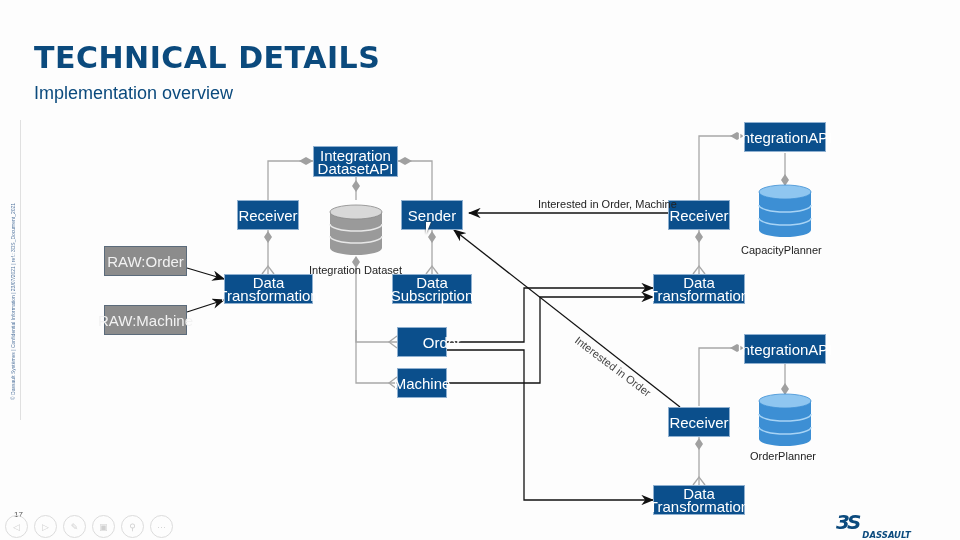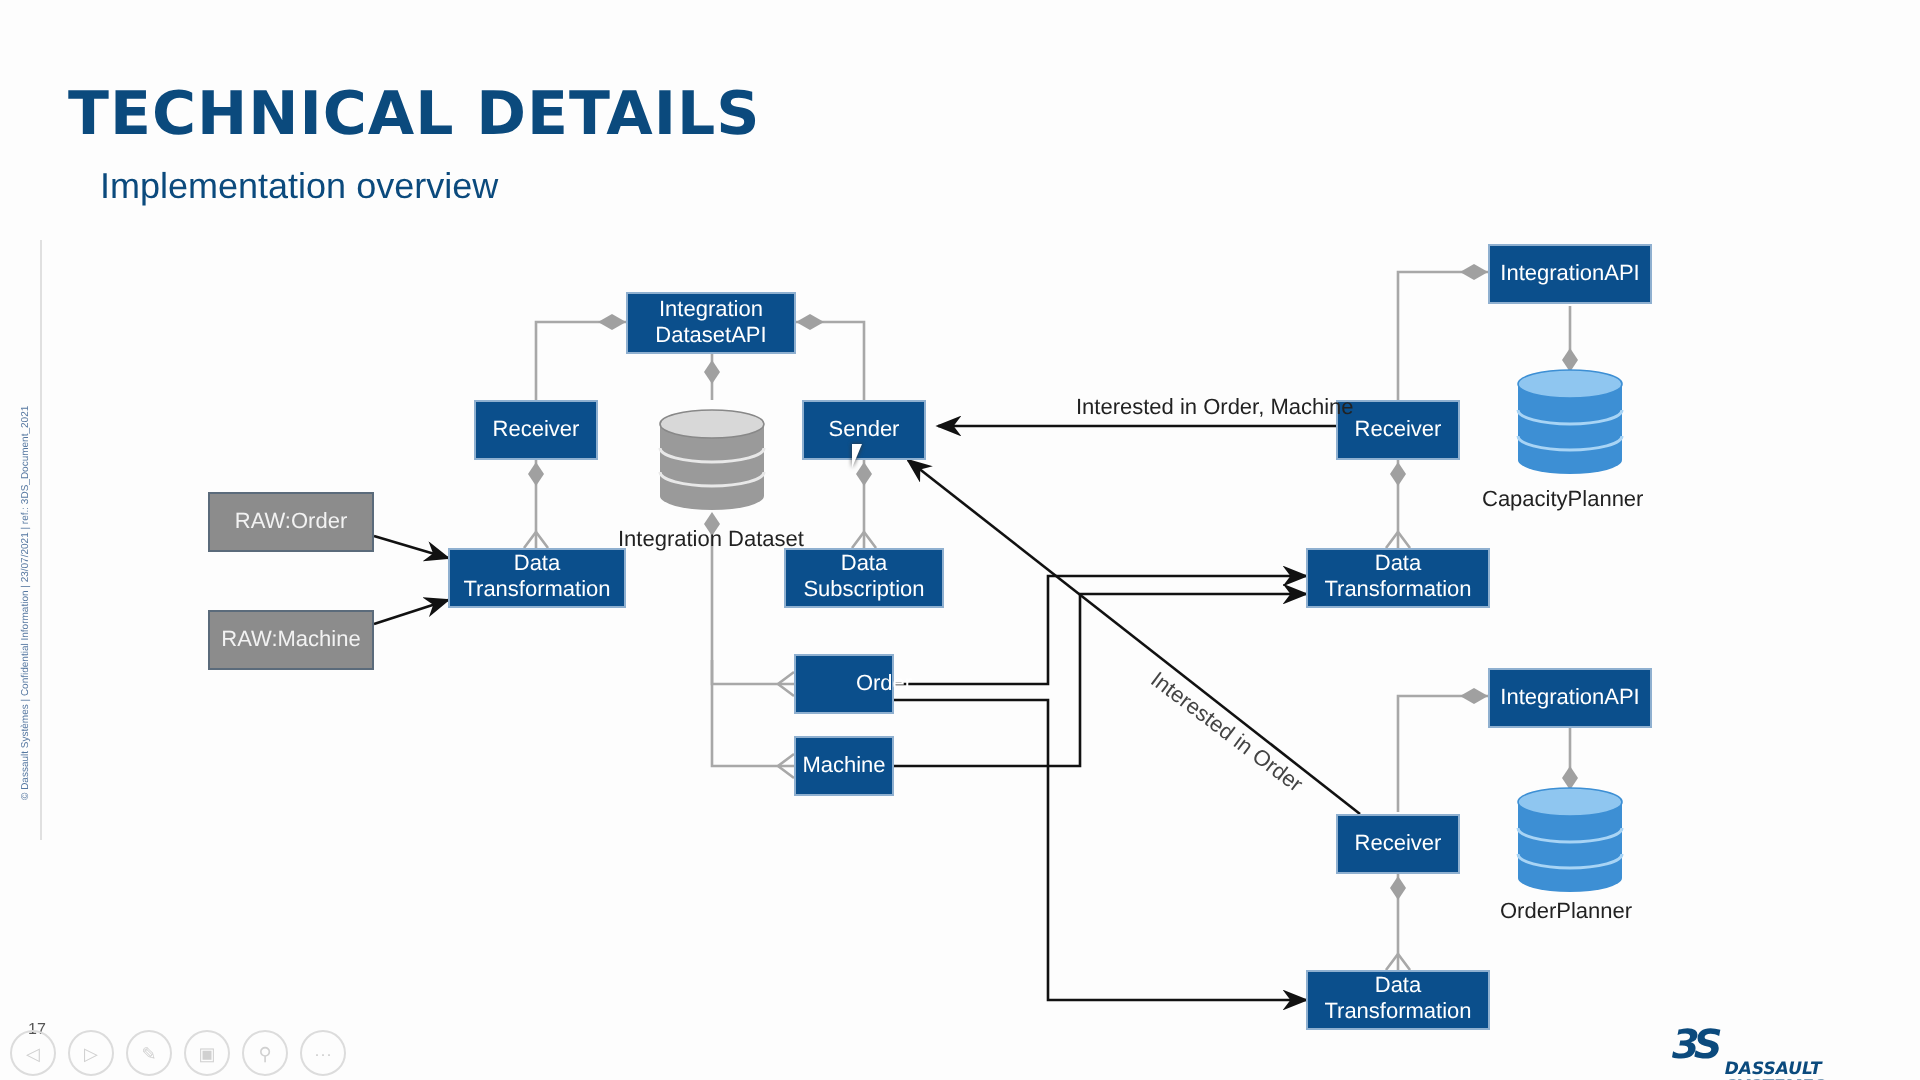--- a/index.html
+++ b/index.html
@@ -1,29 +1,29 @@
 <!DOCTYPE html>
 <html><head>
 <meta charset="utf-8">
 <style>
   html, body { margin: 0; padding: 0; }
   body { width: 960px; height: 540px; background: #f7f7f7; position: relative; overflow: hidden; font-family: "Liberation Sans", sans-serif; }
   .slide { position: absolute; left: 0; top: 0; width: 960px; height: 540px; background: #fdfdfd; }
   .title { position: absolute; left: 34px; top: 40px; font-family: "DejaVu Sans", sans-serif; font-weight: bold; font-size: 30px; color: #0b4a7d; letter-spacing: 0.5px; }
-  .subtitle { position: absolute; left: 34px; top: 83px; font-size: 18px; color: #0b4a7d; margin-left: 16px; }
+  .subtitle { position: absolute; left: 34px; top: 83px; font-size: 18px; color: #0b4a7d; }
   .side-note { position: absolute; left: 10px; top: 400px; transform-origin: left top; transform: rotate(-90deg); font-size: 5px; color: #5577a0; white-space: nowrap; }
   .side-line { position: absolute; left: 20px; top: 120px; width: 1px; height: 300px; background: #e0e0e0; }
   .page-num { position: absolute; left: 14px; top: 510px; font-size: 8px; color: #555; }
   .ctrls { position: absolute; left: 5px; top: 515px; display: flex; gap: 6px; }
   .ctrl { width: 21px; height: 21px; border-radius: 50%; border: 1px solid #dcdcdc; color: #d0d0d0; font-size: 9px; display: flex; align-items: center; justify-content: center; }
   .logo { position: absolute; left: 836px; top: 494px; display: flex; align-items: center; gap: 4px; }
   .logo-mark { font-family: "DejaVu Sans", sans-serif; font-style: italic; font-weight: bold; font-size: 20px; color: #0b4a7d; letter-spacing: -3px; }
   .logo-text { font-family: "DejaVu Sans", sans-serif; font-style: italic; font-weight: bold; font-size: 8.5px; color: #0b4a7d; line-height: 9px; margin-top: 37px; }
   svg.diagram { position: absolute; left: 0; top: 0; }
-  .box { position: absolute; background: #0b4f8c; border: 1px solid #8fb0d0; color: #fff; font-size: 11px; display: flex; align-items: center; justify-content: center; text-align: center; line-height: 13px; box-sizing: border-box; }
+  .box { position: absolute; background: #0b4f8c; border: 1px solid #8fb0d0; color: #fff; font-size: 15px; display: flex; align-items: center; justify-content: center; text-align: center; line-height: 13px; box-sizing: border-box; }
   .box.raw { background: #8c8c8c; border: 1px solid #5b6b7b; color: #f2f2f2; }
   .label { position: absolute; font-size: 11px; color: #222; white-space: nowrap; }
   .edge-label { position: absolute; font-size: 11px; color: #222; white-space: nowrap; }
   .rot { transform-origin: left top; transform: rotate(37deg); }
   .cursor { position: absolute; left: 426px; top: 222px; width: 0; height: 0; border-left: 5px solid #fff; border-right: 5px solid transparent; border-bottom: 12px solid transparent; filter: drop-shadow(0 0 1px #333); }
 </style>
 </head>
 <body>
 
 <div class="slide">

